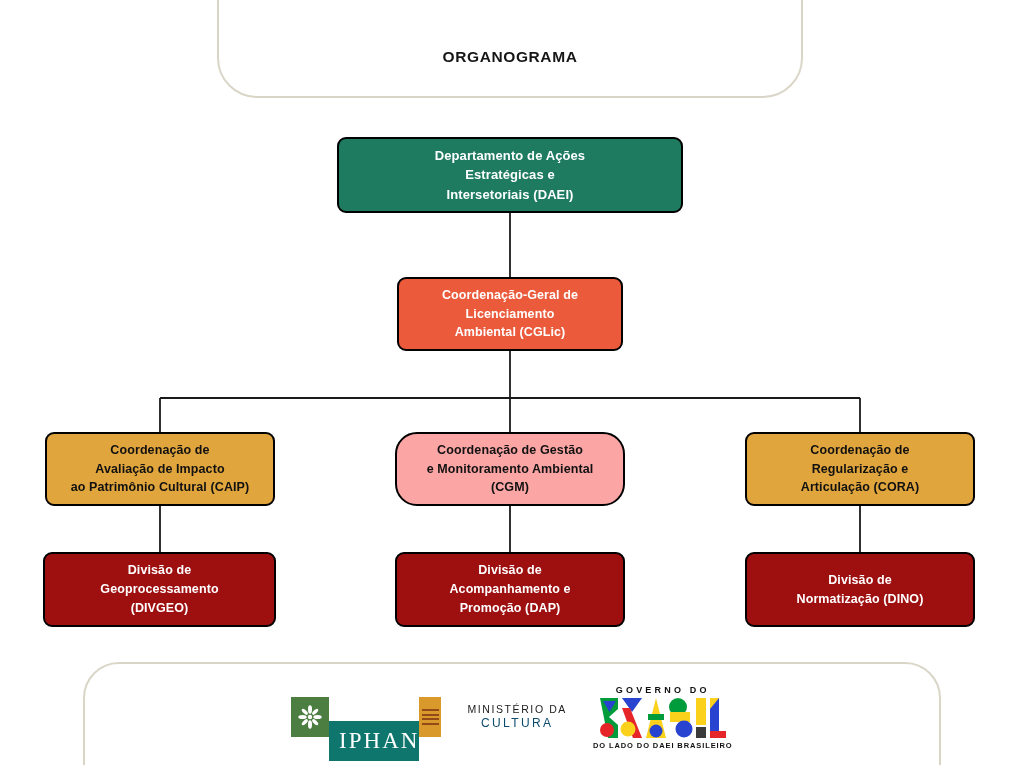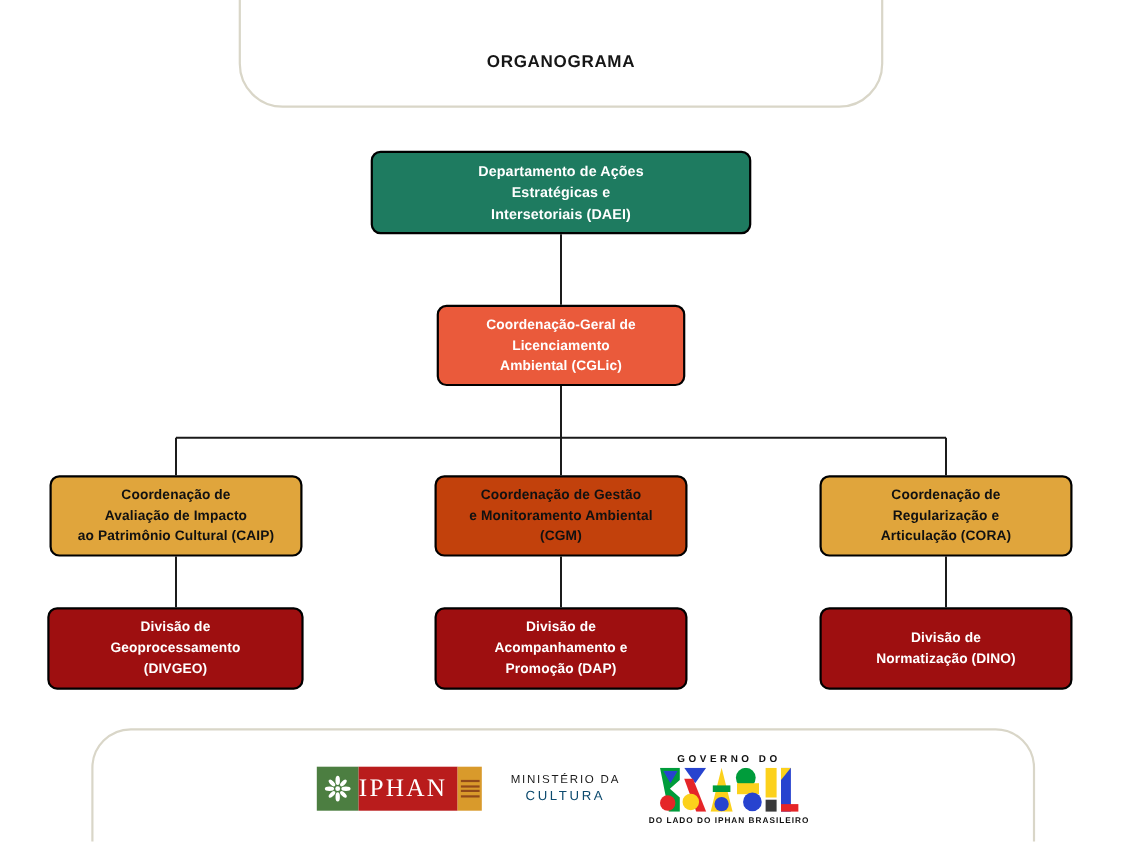--- a/index.html
+++ b/index.html
@@ -42,22 +42,22 @@
   .cora   { left:745px; top:432px; width:230px; height:74px; }
   .divgeo { left:43px;  top:552px; width:233px; height:75px; }
   .dap    { left:395px; top:552px; width:230px; height:75px; }
   .dino   { left:745px; top:552px; width:230px; height:75px; }
 
   
   .footer-row { display:flex; align-items:center; gap:26px; }
   .iphan-logo { display:flex; height:40px; }
   .iphan-green { width:38px; height:40px; background:#4c7e41;
                  display:flex; align-items:center; justify-content:center; }
-  .iphan-red { width:90px; height:40px; background:#b91c1c;
-               display:flex; align-items:center; justify-content:flex-start; }
+  .iphan-red { width:90px; height:40px; background:#0f766e;
+               display:flex; align-items:center; justify-content:flex-end;margin-top:24px; }
   .iphan-word { color:#ffffff; font-family:"Liberation Serif", serif;
                 font-size:23px; letter-spacing:2px; font-weight:400; }
   .iphan-gold { width:22px; height:40px; background:#d99a2b;
                 display:flex; flex-direction:column; justify-content:center; gap:2.5px;
                 padding:0 2.5px; }
   .iphan-gold i { display:block; height:2px; background:#7a2f14; opacity:0.75; }
 
   .ministerio { text-align:center; line-height:1.25; }
   .ministerio-l1 { font-size:10.5px; font-weight:500; letter-spacing:1.6px; color:#1b1b1b; }
   .ministerio-l2 { font-size:12px;  font-weight:400; letter-spacing:2.4px; color:#0c4a6e; }
@@ -99,21 +99,21 @@
 Licenciamento
 Ambiental (CGLic)</span>
   </div>
 
   <div class="node caip" style="background-color: rgb(224, 165, 60); color: rgb(17, 17, 17);">
     <span class="node-label">Coordenação de
 Avaliação de Impacto
 ao Patrimônio Cultural (CAIP)</span>
   </div>
 
-  <div class="node cgm" style="background-color: #c2410c; color: rgb(17, 17, 17);">
+  <div class="node cgm" style="background-color: #fca5a5; color: rgb(17, 17, 17); border-radius: 22px;">
     <span class="node-label">Coordenação de Gestão
 e Monitoramento Ambiental
 (CGM)</span>
   </div>
 
   <div class="node cora" style="background-color: rgb(224, 165, 60); color: rgb(17, 17, 17);">
     <span class="node-label">Coordenação de
 Regularização e
 Articulação (CORA)</span>
   </div>
@@ -192,19 +192,19 @@
           <rect x="70" y="14" width="20" height="10" fill="#fcd11c"></rect>
           <circle cx="84" cy="31" r="8.5" fill="#2743cf"></circle>
 
           <rect x="96" y="0" width="10" height="27" fill="#fcd11c"></rect>
           <rect x="96" y="29" width="10" height="11" fill="#3a3a3a"></rect>
 
           <rect x="110" y="0" width="9" height="40" fill="#2743cf"></rect>
           <polygon points="110,0 119,0 110,11" fill="#fcd11c"></polygon>
           <rect x="110" y="33" width="16" height="7" fill="#e52528"></rect>
         </svg>
-        <div class="governo-bottom">DO LADO DO IPHAN BRASILEIRO</div>
+        <div class="governo-bottom">DO LADO DO DAEI BRASILEIRO</div>
       </div>
 
     </div>
   </div>
 
 </div>
 
 </body></html>

